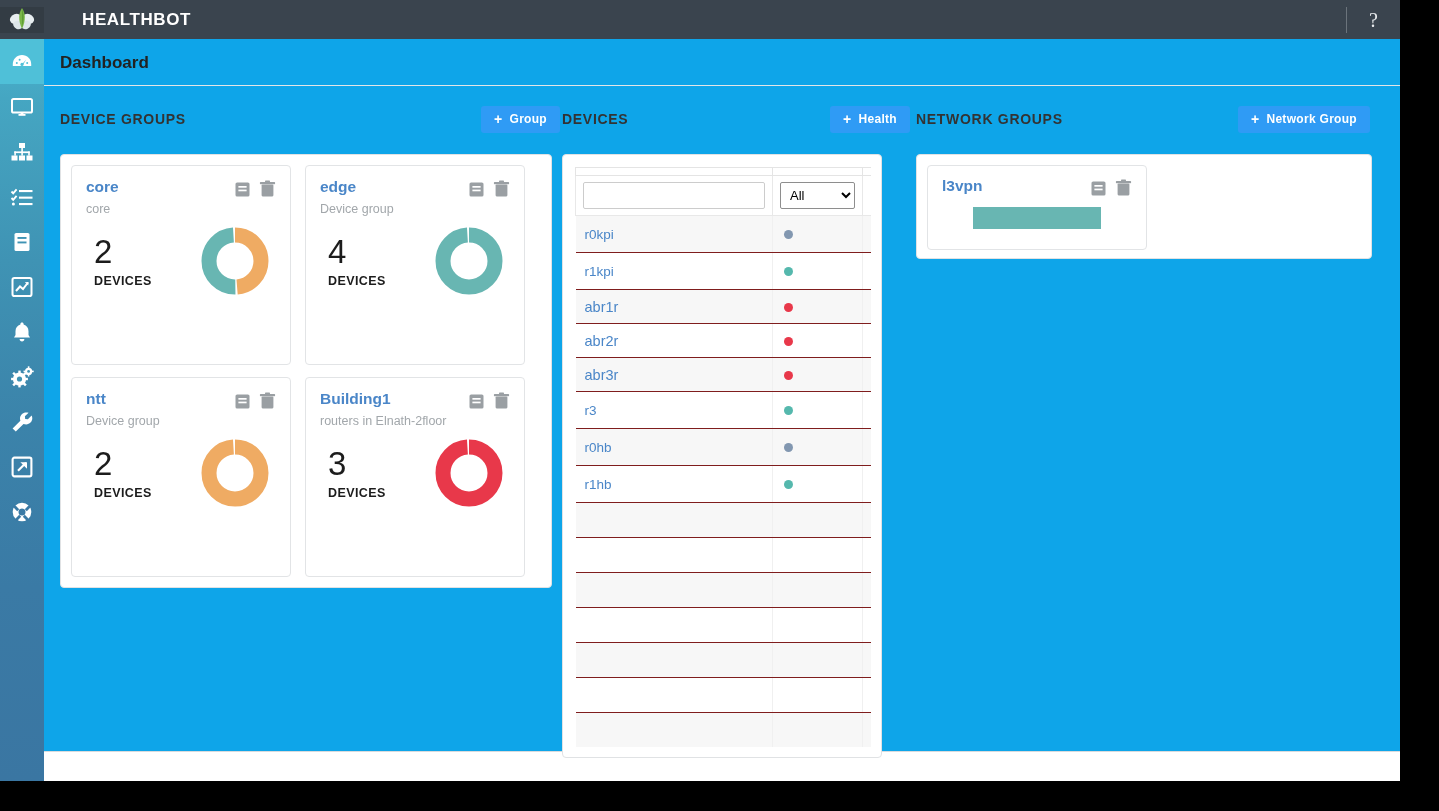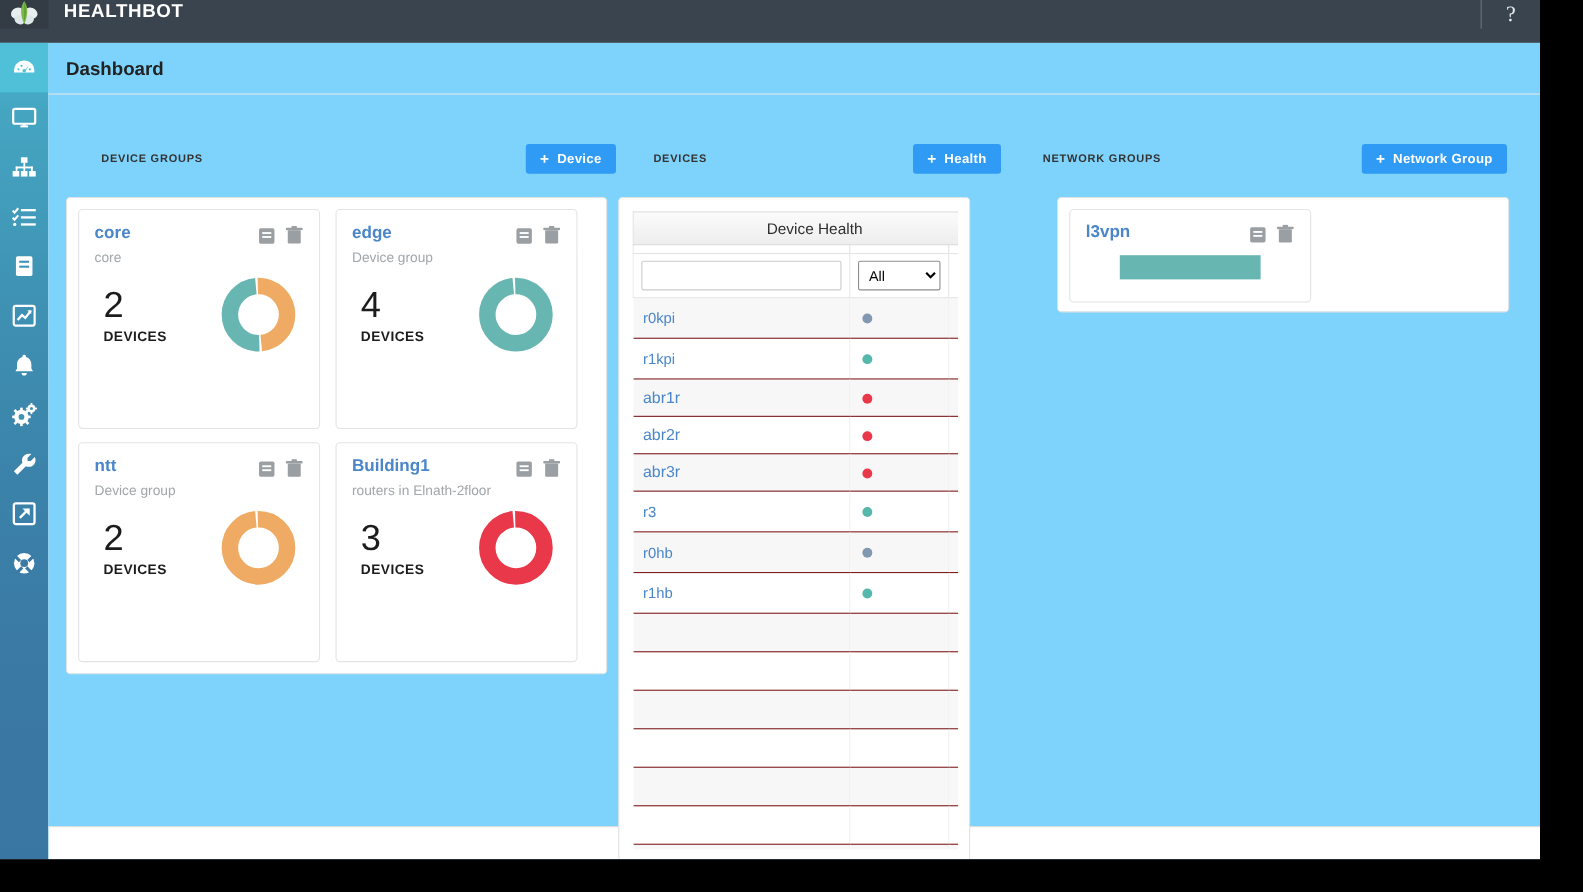--- a/index.html
+++ b/index.html
@@ -13,22 +13,23 @@
     position: absolute; left: 0; top: 0;
     width: 1400px; height: 781px;
     background: #fff;
     display: flex; flex-direction: column;
   }
 
   
   .topbar {
     height: 39px; flex: 0 0 39px;
     background: #3a444e;
-    display: flex; align-items: flex-start;
+    display: flex; align-items: center;
     color: #fff;
+    gap: 24px;
   }
   .logo-box {
     width: 44px; flex: 0 0 44px;
     background: #333c44;
     display: flex; align-items: center; justify-content: center;
   }
   .app-title {
     display: flex; align-items: center;
     padding-left: 14px;
     font-size: 17px; font-weight: bold;
@@ -55,44 +56,43 @@
     height: 45px; flex: 0 0 45px;
     display: flex; align-items: center; justify-content: center;
     cursor: pointer;
   }
   .side-item.active { background: #4fc0d8; }
   .side-item svg { display: block; }
 
   
   .content {
     flex: 1 1 auto; min-width: 0;
-    background: #7dd3fc;
+    background: #0ea5e9;
     display: flex; flex-direction: column;
     overflow: hidden;
-    gap: 25px;
   }
   .page-head {
     padding: 14px 0 12px 16px;
     border-bottom: 1px solid #e3e5e7;
   }
   .page-title { font-size: 17px; font-weight: bold; color: #222; }
 
   .columns { flex: 1 1 auto; display: flex; padding: 0; min-height: 0; }
 
   .col { padding-top: 16px; }
   .col-groups  { width: 518px; flex: 0 0 518px; padding-left: 16px; }
   .col-devices { width: 350px; flex: 0 0 350px; }
   .col-network { flex: 1 1 auto; padding-left: 4px; padding-right: 28px; }
 
   .col-head {
     display: flex; align-items: center; justify-content: space-between;
     height: 34px; padding-right: 2px;
   }
   .col-label {
-    font-size: 10px; font-weight: bold; letter-spacing: 0.7px; color: #333; margin-left: 32px;
+    font-size: 14px; font-weight: bold; letter-spacing: 0.7px; color: #333;
   }
   .add-btn {
     background: #2f9bf5; color: #fff; border: none; border-radius: 3px;
     height: 27px; padding: 0 13px;
     font-size: 12px; font-weight: bold; letter-spacing: 0.3px;
     cursor: pointer; display: inline-flex; align-items: center; gap: 7px;
     font-family: "Liberation Sans", sans-serif;
   }
   .add-btn .plus { font-size: 14px; font-weight: bold; line-height: 1; }
 
@@ -160,21 +160,21 @@
   tr.drow.alt td { background: #f7f7f7; }
   tr.drow td.name a { color: #4a86c8; text-decoration: none; cursor: pointer; }
   tr.drow td.dot-cell { text-align: left; padding-left: 11px; }
   .dot { display: inline-block; width: 9px; height: 9px; border-radius: 50%; vertical-align: middle; }
   tr.drow td.third { font-size: 4px; color: #222; overflow: hidden; white-space: nowrap; }
   .col-name  { width: 197px; }
   .col-dot   { width: 90px; }
   .col-third { width: 43px; }
 
   
-  .panel-network { margin-top: 18px; padding: 10px; height: 105px; margin-left: 45px; }
+  .panel-network { margin-top: 18px; padding: 10px; height: 105px; }
   .ncard {
     width: 220px; height: 85px;
     border: 1px solid #e2e4e6; border-radius: 4px; background: #fff;
     padding: 11px 14px;
   }
   .nbar { height: 22px; width: 128px; background: #68b6b2; margin: 10px auto 0 auto; }
 
   .footer-strip { height: 30px; flex: 0 0 30px; background: #fff; border-top: 1px solid #d9dbdd; }
 </style>
 </head>
@@ -329,21 +329,21 @@
         <div class="page-title">Dashboard</div>
       </div>
 
       <div class="columns">
 
         <div class="col col-groups">
           <div class="col-head">
             <div class="col-label">DEVICE GROUPS</div>
             <button class="add-btn">
               <span class="plus">+</span>
-              <span>Device</span>
+              <span>Group</span>
             </button>
           </div>
           <div class="panel panel-groups">
             <div class="cards-grid" id="group-cards">
                 <div class="gcard">
                   <div class="gcard-top">
                     <div class="gcard-name">core</div>
                     <span class="gcard-icons">
                       <svg width="17" height="17" viewBox="0 0 17 17">
                         <rect x="1.5" y="1.5" width="14" height="14" rx="1.6" fill="#9a9fa3"></rect>
@@ -464,23 +464,20 @@
           </div>
           <div class="panel panel-devices">
             <div class="tbl-wrap">
               <table class="dev">
                 <colgroup>
                   <col class="col-name">
                     <col class="col-dot">
                     <col class="col-third">
                 </colgroup>
                 <thead>
-                  <tr>
-                      <th class="caption" colspan="3">Device Health</th>
-                    </tr>
                   <tr>
                     <th class="colhead"></th>
                     <th class="colhead"></th>
                     <th class="colhead"></th>
                   </tr>
                 </thead>
                 <tbody>
                   <tr class="filter-row">
                     <td>
                       <input class="filter-input" type="text" placeholder="" style="">

